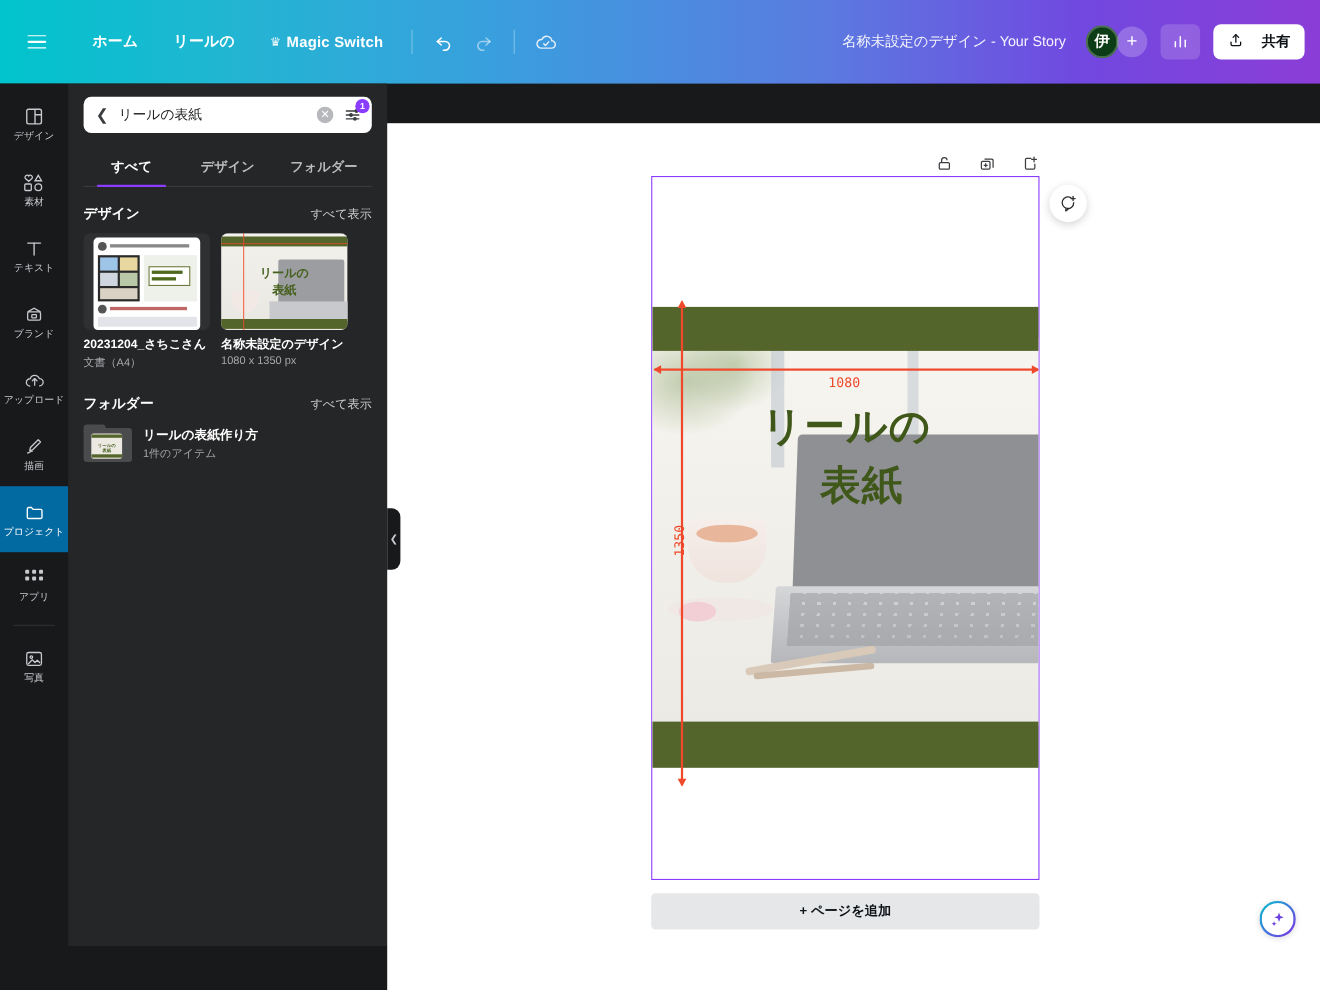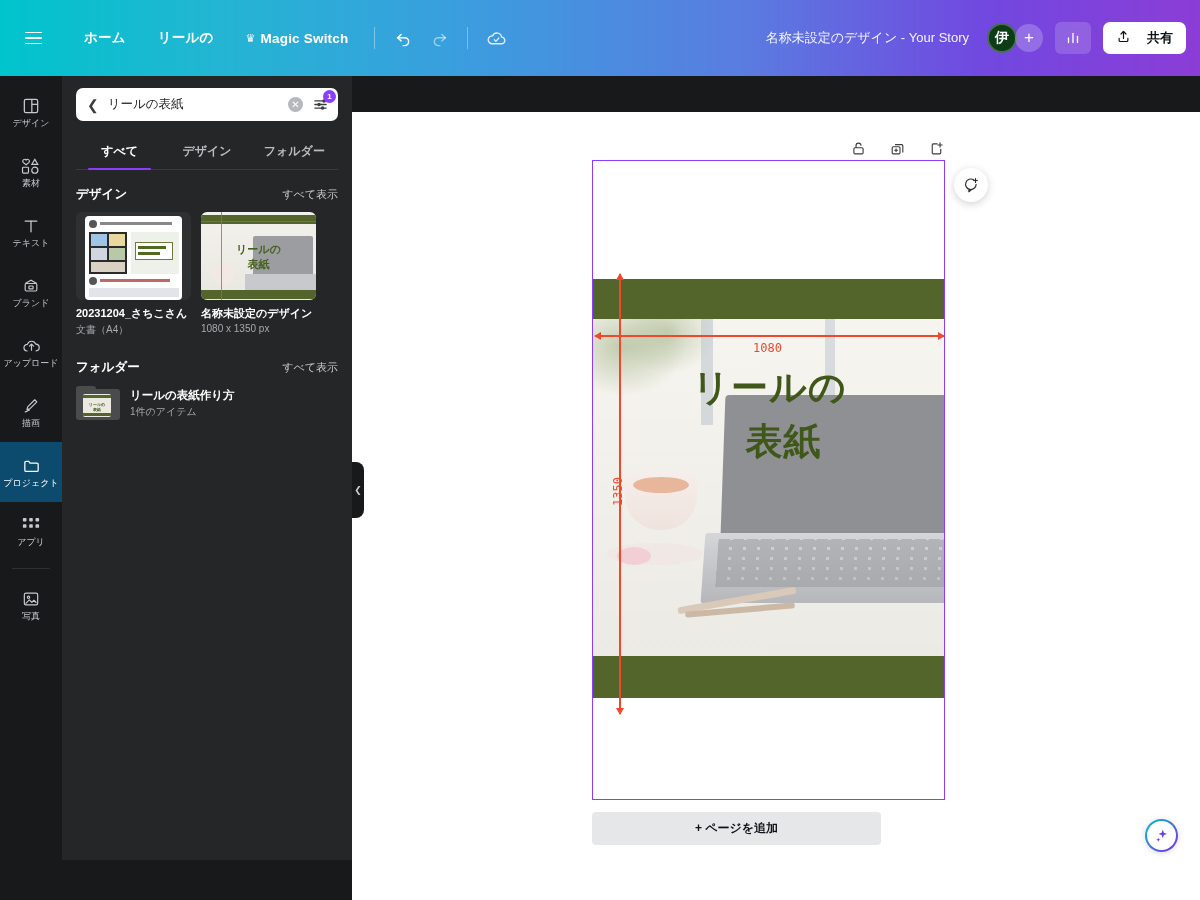--- a/index.html
+++ b/index.html
@@ -52,21 +52,21 @@
   
   .rail {
     position:absolute; top:76px; left:0; width:62px; height:784px; background:#18191b;
     padding-top: 6px;
   }
   .rail-item {
     width:62px; height:60px; display:flex; flex-direction:column; align-items:center; justify-content:center;
     color:#c8cace; cursor:pointer; gap:3px; position:relative;
   }
   .rail-item .rl { font-size:9px; line-height:1; white-space:nowrap; }
-  .rail-item.active { background:#0c4a6e; }
+  .rail-item.active { background:#0369a1; }
   .rail-item.active .rl, .rail-item.active svg { color:#fff; }
   .rail-sep { height:1px; background:#2e2f31; margin: 6px 12px; }
 
   
   .panel {
     position:absolute; top:76px; left:62px; width:290px; height:784px; background:#252627;
     padding: 12px 14px 0 14px; overflow:hidden;
   }
   .search-wrap {
     display:flex; align-items:center; background:#fff; border-radius:7px; height:33px; padding: 0 8px 0 9px; gap:7px;
@@ -214,21 +214,21 @@
     position:absolute; left:18px; top:345px; color:#f0482a; font-size:12px;
     font-family:"DejaVu Sans Mono","Liberation Mono",monospace;
     transform: rotate(-90deg); transform-origin: left top; white-space:nowrap;
   }
   .comment-fab {
     position:absolute; left:602px; top:56px; width:34px; height:34px; border-radius:50%;
     background:#fff; box-shadow:0 2px 8px rgba(0,0,0,.18); display:flex;align-items:center;justify-content:center;
     cursor:pointer; color:#2b2d30;
   }
   .addpage {
-    position:absolute; left:240px; top:700px; width:289px; height:33px; background:#e6e7e9;
+    position:absolute; left:240px; top:700px; width:353px; height:33px; background:#e6e7e9;
     border-radius:4px; display:flex; align-items:center; justify-content:center;
     font-size:12px; font-weight:700; color:#0d1216; cursor:pointer;
   }
   .ai-fab {
     position:absolute; left:1145px; top:819px; width:33px; height:33px; border-radius:50%;
     background:#fff; border:2px solid transparent;
     background-image: linear-gradient(#fff,#fff), linear-gradient(135deg,#00c4cc,#7d2ae8);
     background-origin:border-box; background-clip: padding-box, border-box;
     display:flex;align-items:center;justify-content:center; cursor:pointer;
     box-shadow: 0 1px 6px rgba(0,0,0,.15);

